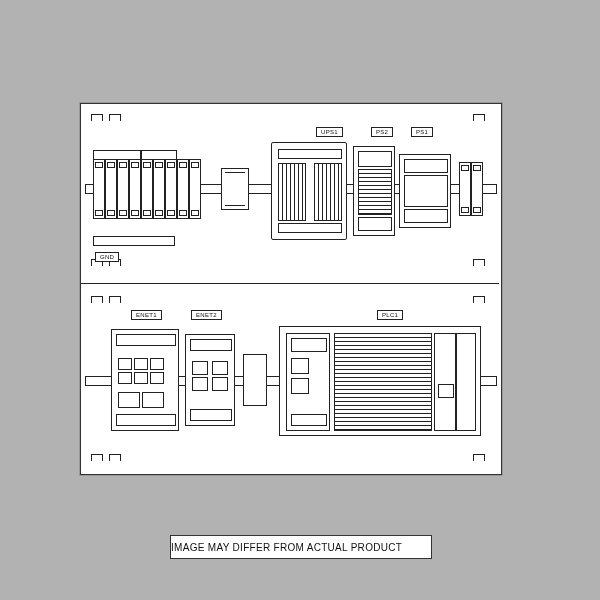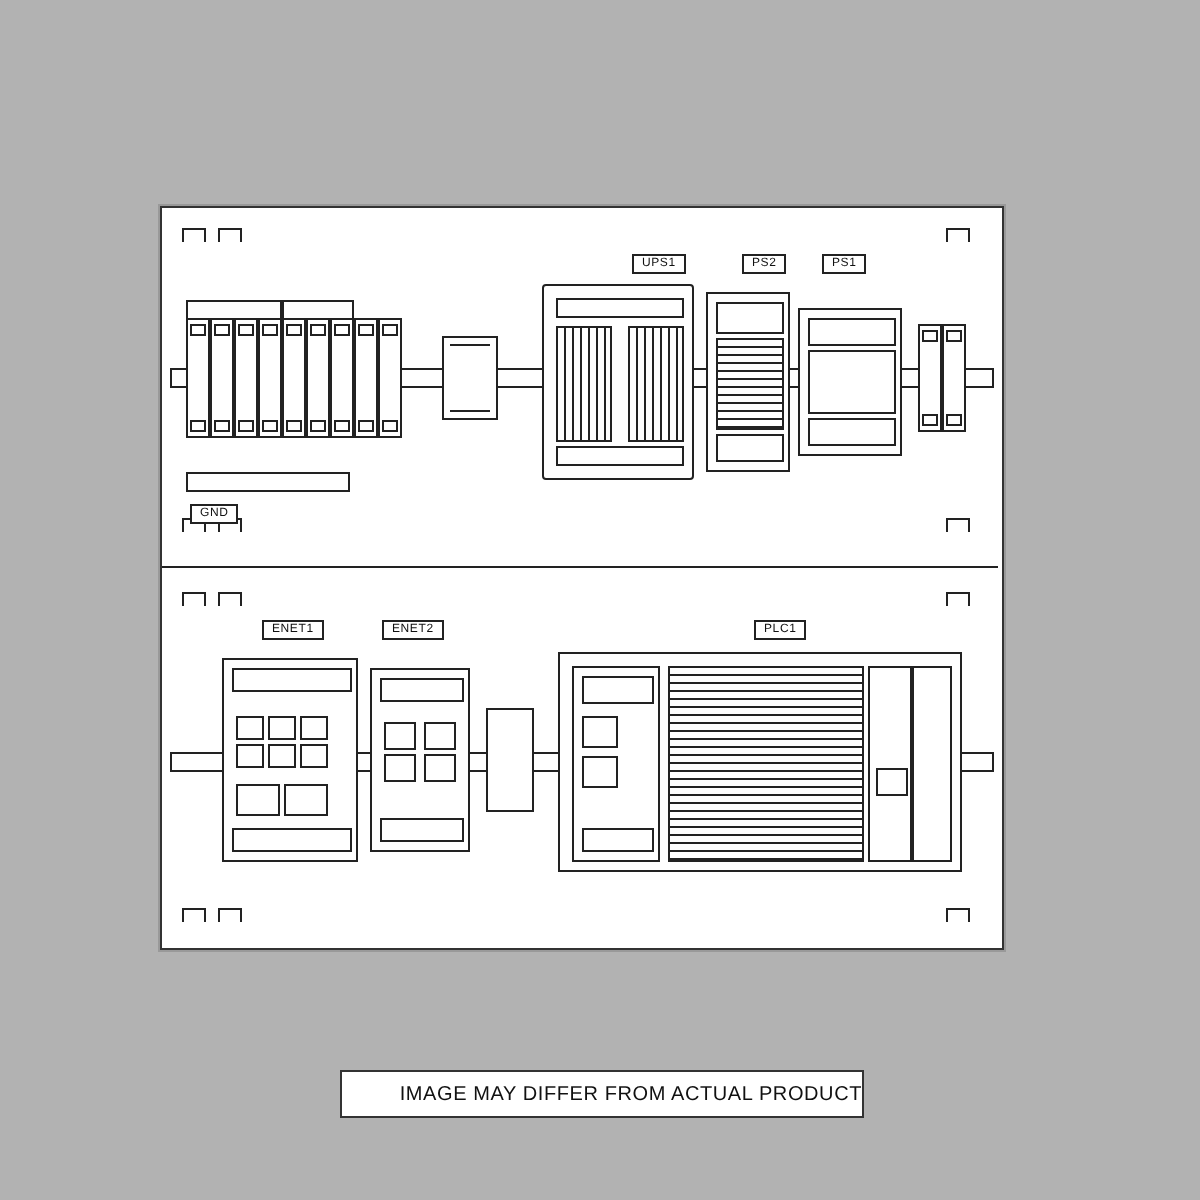--- a/index.html
+++ b/index.html
@@ -1,17 +1,17 @@
 <!DOCTYPE html>
 <html><head>
 <meta charset="utf-8">
 <style>
   html,body{margin:0;padding:0;width:600px;height:600px;background:#b2b2b2;font-family:Arial,Helvetica,sans-serif;overflow:hidden}
   .canvas{position:absolute;left:80px;top:103px;width:420px;height:370px;background:#fff;border:1px solid #333;box-shadow:0 0 0 1px #999}
-  .caption-box{position:absolute;left:170px;top:535px;width:260px;height:22px;background:#fff;border:1px solid #333;display:flex;align-items:center;justify-content:flex-end}
+  .caption-box{position:absolute;left:170px;top:535px;width:260px;height:22px;background:#fff;border:1px solid #333;display:flex;align-items:center;justify-content:flex-start}
   .caption-box span{font-size:10px;letter-spacing:.3px;color:#111}
   
   .frame{position:absolute;border:1px solid #222;background:#fff}
   .thin{position:absolute;background:#222}
   .lbl{position:absolute;font-size:6px;color:#111;border:1px solid #222;padding:1px 4px;background:#fff;line-height:1;letter-spacing:.3px}
   .rail{position:absolute;height:8px;border:1px solid #222;background:#fff}
   .slot{position:absolute;border:1px solid #222;background:#fff}
   .hstripes{background:repeating-linear-gradient(to bottom,#fff 0,#fff 3px,#222 3px,#222 4px)}
   .vstripes{background:repeating-linear-gradient(to right,#fff 0,#fff 3px,#222 3px,#222 4px)}
   

